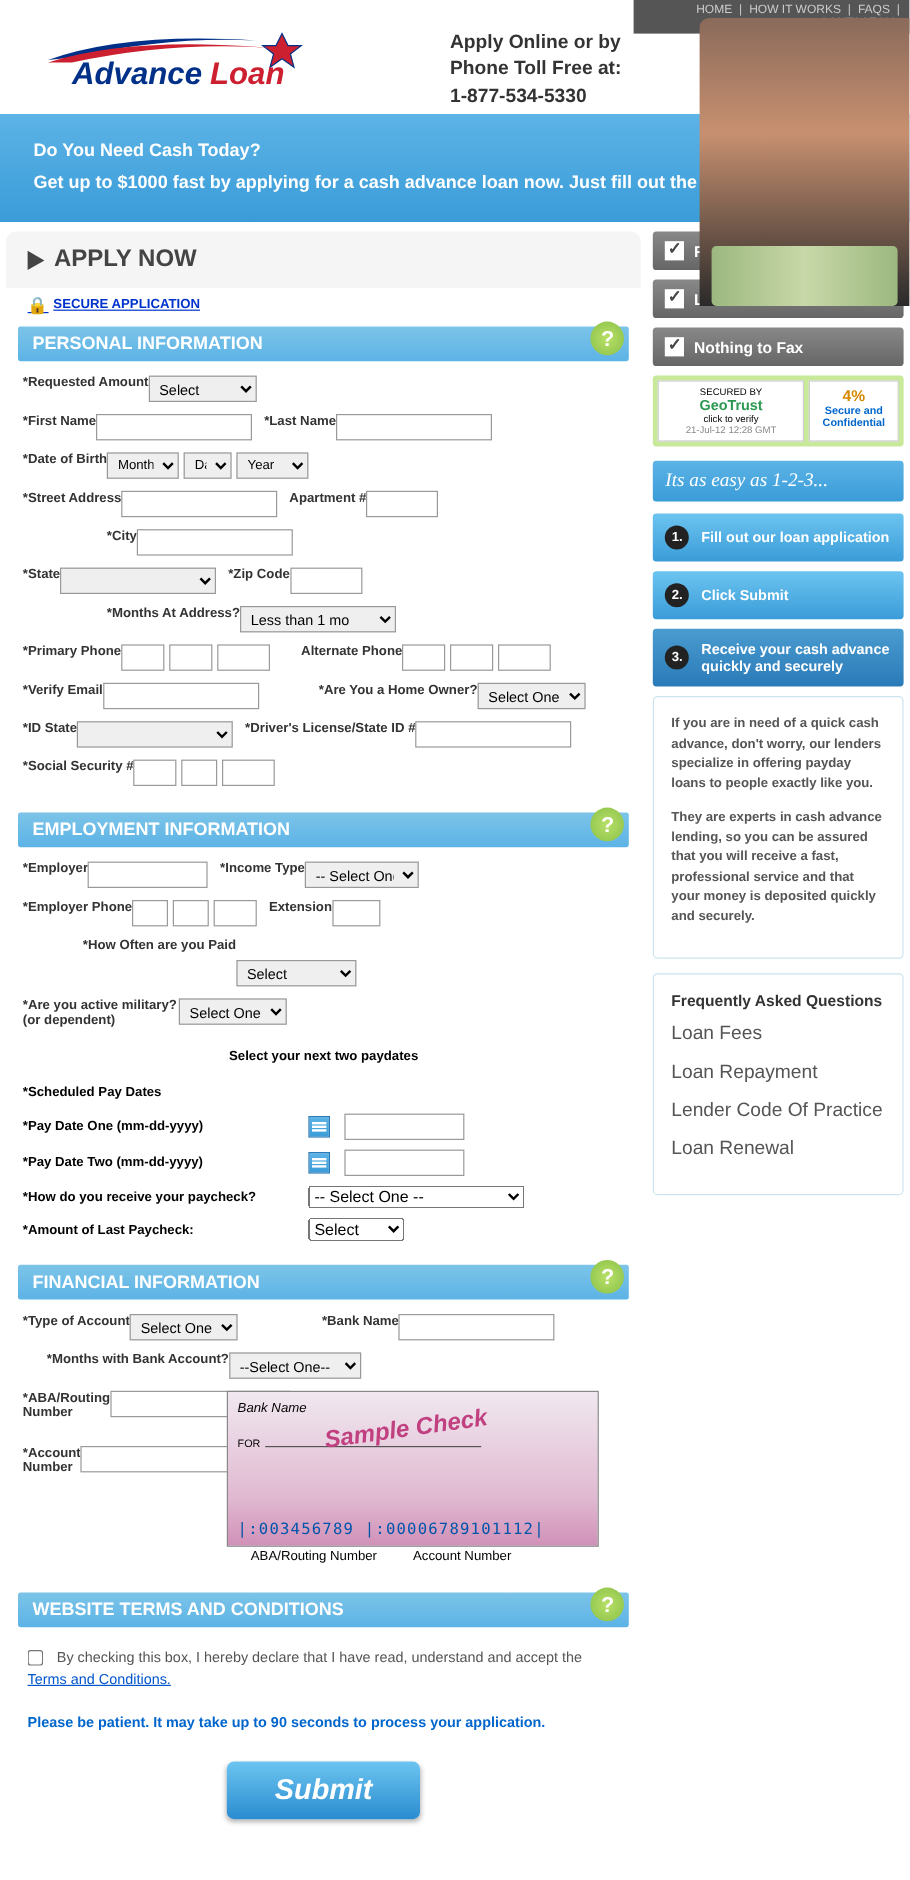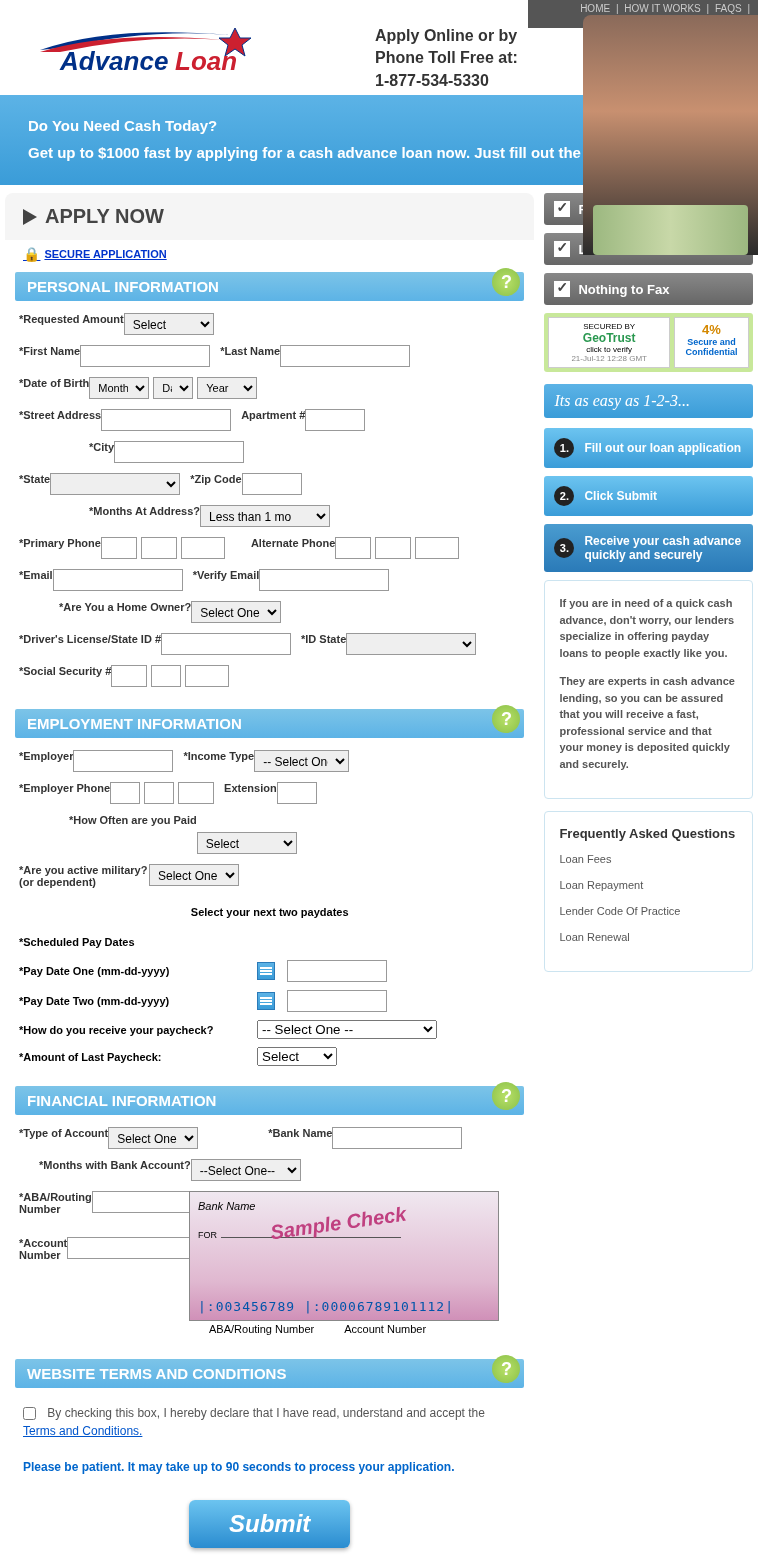--- a/index.html
+++ b/index.html
@@ -67,21 +67,21 @@
 .secure-badge{background:#fff;border:1px solid #ccc;padding:4px;font-size:9px;width:75px;text-align:center;color:#0066cc;font-weight:bold}
 .secure-badge .pct{color:#d48800;font-size:13px}
 .easy-bar{background:linear-gradient(180deg,#5cb3e6,#3a9cd8);color:#fff;font-style:italic;font-size:16px;padding:8px 10px;border-radius:3px;margin-bottom:10px;font-family:cursive}
 .step{background:linear-gradient(180deg,#6cc4f0,#3a9cd8);color:#fff;font-size:12px;font-weight:bold;padding:10px 10px;border-radius:3px;margin-bottom:8px;display:flex;align-items:center;gap:10px}
 .step .num{width:20px;height:20px;background:#222;color:#fff;border-radius:50%;text-align:center;line-height:20px;font-size:11px;flex-shrink:0}
 .step.dk{background:linear-gradient(180deg,#4a9cd0,#2a7ab8)}
 .info-box{border:1px solid #cce4f0;border-radius:4px;padding:14px;font-size:11px;color:#555;font-weight:bold;line-height:1.5;margin-bottom:12px}
 .info-box p{margin-bottom:12px}
 .faq-box{border:1px solid #cce4f0;border-radius:4px;padding:14px}
 .faq-box h3{font-size:13px;color:#333;margin-bottom:12px}
-.faq-box a{display:block;color:#555;font-size:11px;margin-bottom:14px;text-decoration:none;cursor:pointer}
+.faq-box a{display:block;color:#555;font-size:16px;margin-bottom:14px;text-decoration:none;cursor:pointer}
 </style>
 </head>
 <body>
 
 <div class="page">
   <div class="topbar">
     <a>HOME</a> |
     <a>HOW IT WORKS</a> |
     <a>FAQS</a> |
     <a>CONTACT US</a>
@@ -193,40 +193,36 @@
               <label>Alternate Phone</label>
               <div class="phone-grp">
                 <input type="text" style="">
                 <input type="text" style="">
                 <input type="text" style="">
               </div>
             </div>
         </div>
         <div class="row">
           <div class="fld">
-              <label>*Email</label>
-              <input type="text" class="w130" style="">
-            </div>
-          <div class="fld">
               <label>*Verify Email</label>
               <input type="text" class="w130" style="">
             </div>
           <div class="fld" style="margin-left:40px">
               <label>*Are You a Home Owner?</label>
               <select class="w90"><option>Select One</option></select>
             </div>
         </div>
         <div class="row">
           <div class="fld">
-              <label>*Driver's License/State ID #</label>
-              <input type="text" class="w130" style="">
-            </div>
-          <div class="fld">
               <label>*ID State</label>
               <select class="w130"><option></option></select>
+            </div>
+          <div class="fld">
+              <label>*Driver's License/State ID #</label>
+              <input type="text" class="w130" style="">
             </div>
           <div class="fld">
               <label>*Social Security #</label>
               <div class="phone-grp">
                 <input type="text" style="">
                 <input type="text" style="width: 30px;">
                 <input type="text" style="">
               </div>
             </div>
         </div>

